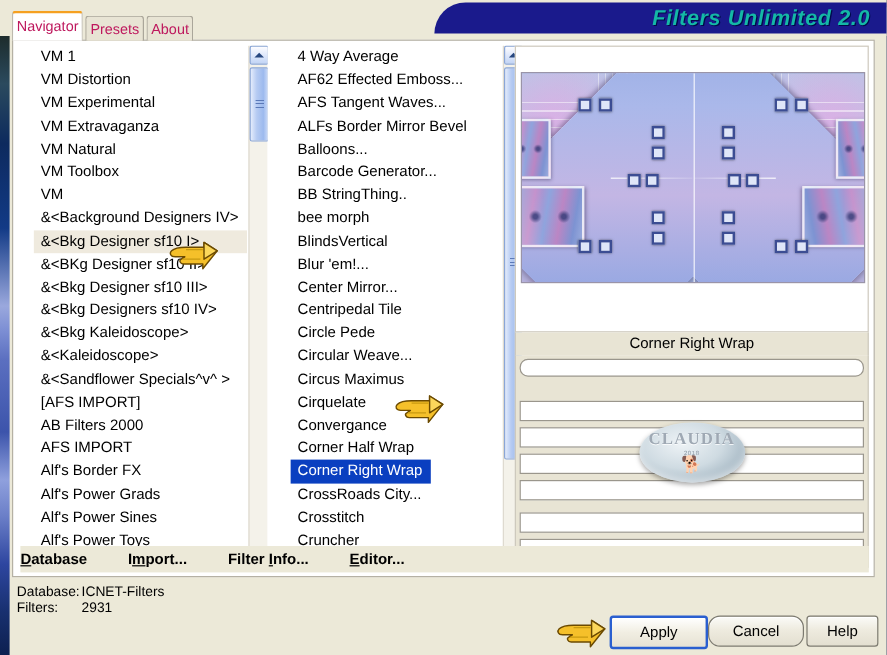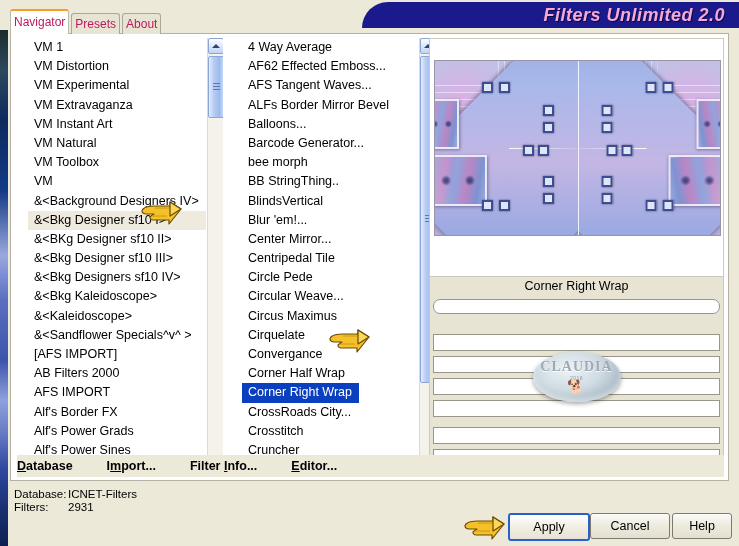--- a/index.html
+++ b/index.html
@@ -36,21 +36,21 @@
     position: absolute; left: 0; top: 0; width: 739px; height: 30px;
     background: #ece9d8;
   }
   .titlebar-blue {
     position: absolute; right: 0; top: 2px; width: 377px; height: 26px;
     background: #1a1a8c;
     border-radius: 26px 0 0 0;
   }
   .titlebar-blue .title-text {
     position: absolute; right: 14px; top: 3px;
-    color: #f9a8d4;
+    color: #14b8a6;
     font-family: "Liberation Sans", sans-serif;
     font-size: 18px;
     font-weight: bold;
     font-style: italic;
     letter-spacing: 0.5px;
     text-shadow: 1px 1px 0 #000a4a;
     white-space: nowrap;
   }
   
   .tabstrip {
@@ -301,21 +301,21 @@
     font-size: 12.5px; color: #000;
     display: flex; align-items: center; justify-content: center;
     cursor: pointer;
     box-shadow: inset 0 1px 0 #fff;
   }
   .btn.default {
     border: 2px solid #2a5fd0;
     background: linear-gradient(to bottom,#ffffff,#f1eee2 50%,#e6e2d4);
   }
   #btn-apply { left: 508px; top: 513px; }
-  #btn-cancel { left: 590px; top: 513px; }
+  #btn-cancel { left: 590px; top: 513px; border-radius: 10px; }
   #btn-help { left: 672px; top: 513px; width: 58px; }
   
   .hand {
     position: absolute;
     width: 44px; height: 30px;
     pointer-events: none;
     z-index: 20;
   }
   #hand-left { left: 140px; top: 196px; }
   #hand-mid  { left: 328px; top: 324px; }
@@ -349,21 +349,20 @@
   </div>
 
   <div class="client">
 
     <div class="list-panel" id="list-left">
       <div class="list-items" id="left-items">
           <div class="list-row">VM 1</div>
           <div class="list-row">VM Distortion</div>
           <div class="list-row">VM Experimental</div>
           <div class="list-row">VM Extravaganza</div>
-          <div class="list-row">VM Instant Art</div>
           <div class="list-row">VM Natural</div>
           <div class="list-row">VM Toolbox</div>
           <div class="list-row">VM</div>
           <div class="list-row">&amp;&lt;Background Designers IV&gt;</div>
           <div class="list-row hover-beige">&amp;&lt;Bkg Designer sf10 I&gt;</div>
           <div class="list-row">&amp;&lt;BKg Designer sf10 II&gt;</div>
           <div class="list-row">&amp;&lt;Bkg Designer sf10 III&gt;</div>
           <div class="list-row">&amp;&lt;Bkg Designers sf10 IV&gt;</div>
           <div class="list-row">&amp;&lt;Bkg Kaleidoscope&gt;</div>
           <div class="list-row">&amp;&lt;Kaleidoscope&gt;</div>
@@ -390,22 +389,22 @@
     </div>
 
     <div class="list-panel" id="list-mid">
       <div class="list-items" id="mid-items">
           <div class="list-row">4 Way Average</div>
           <div class="list-row">AF62 Effected Emboss...</div>
           <div class="list-row">AFS Tangent Waves...</div>
           <div class="list-row">ALFs Border Mirror Bevel</div>
           <div class="list-row">Balloons...</div>
           <div class="list-row">Barcode Generator...</div>
+          <div class="list-row">BB StringThing..</div>
           <div class="list-row">bee morph</div>
-          <div class="list-row">BB StringThing..</div>
           <div class="list-row">BlindsVertical</div>
           <div class="list-row">Blur 'em!...</div>
           <div class="list-row">Center Mirror...</div>
           <div class="list-row">Centripedal Tile</div>
           <div class="list-row">Circle Pede</div>
           <div class="list-row">Circular Weave...</div>
           <div class="list-row">Circus Maximus</div>
           <div class="list-row">Cirquelate</div>
           <div class="list-row">Convergance</div>
           <div class="list-row">Corner Half Wrap</div>

